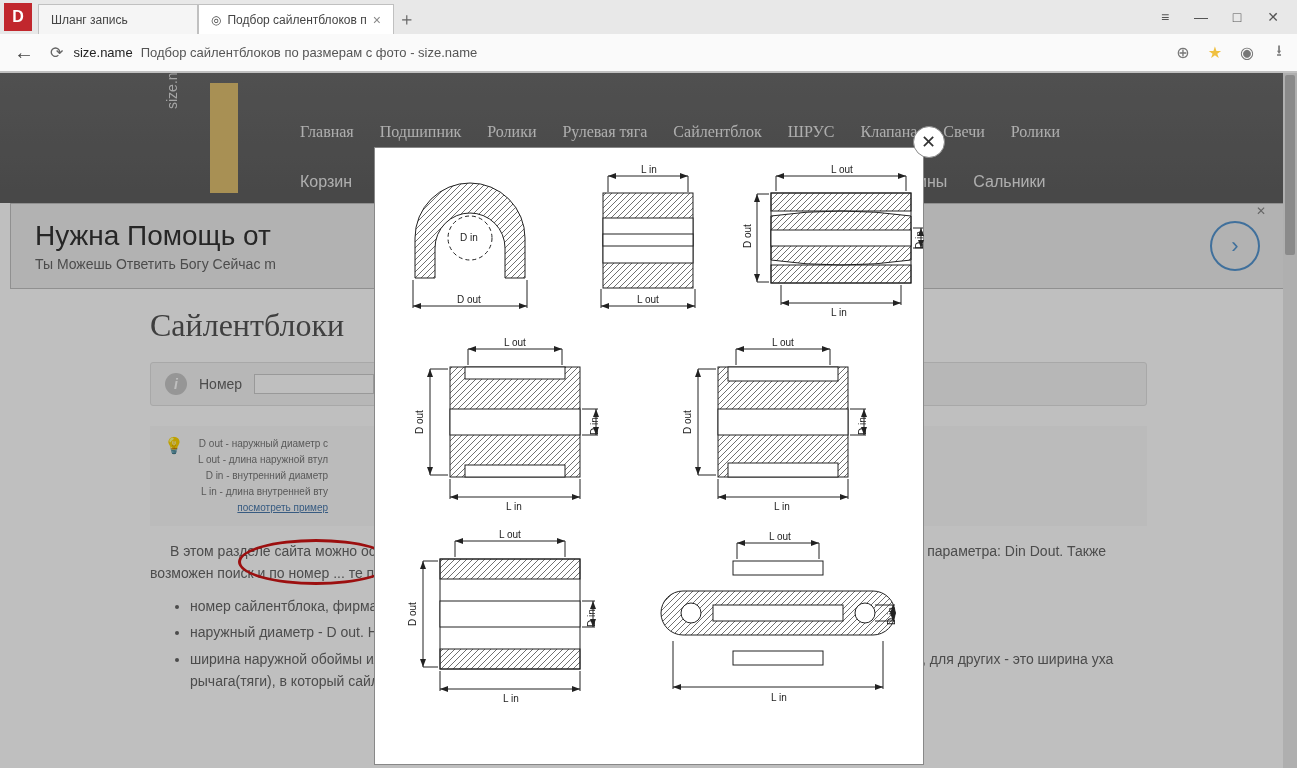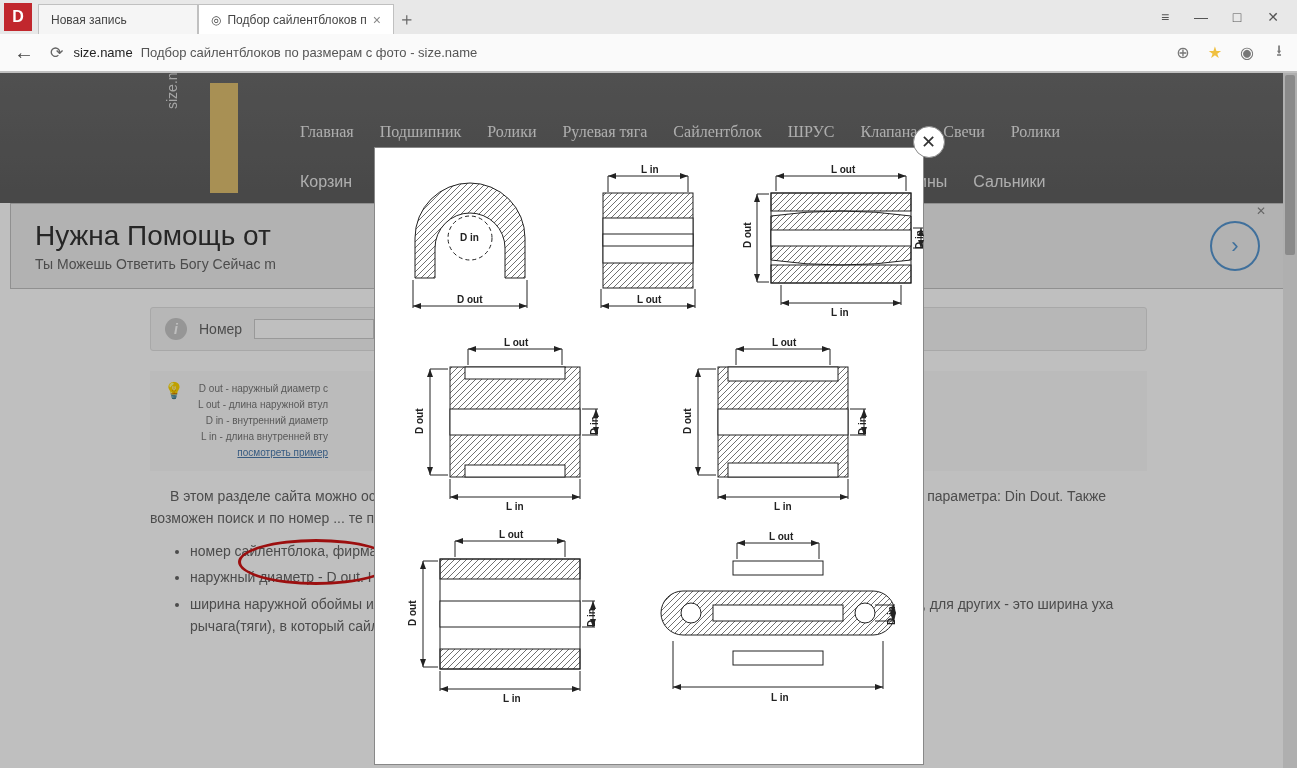--- a/index.html
+++ b/index.html
@@ -55,32 +55,32 @@
 .para { line-height: 1.6; margin-bottom: 10px; text-indent: 20px; }
 .bullets { margin-left: 40px; }
 .bullets li { line-height: 1.6; margin-bottom: 4px; color: #666; }
 
 
 .overlay { position: absolute; inset: 0; background: rgba(0,0,0,0.25); display: flex; justify-content: center; }
 .modal { background: #fff; width: 550px; margin-top: 74px; height: 618px; border: 1px solid #888; position: relative; padding: 10px; }
 .modal-close { position: absolute; right: -22px; top: -22px; width: 32px; height: 32px; border-radius: 50%; background: #fff; border: 1px solid #888; display: flex; align-items: center; justify-content: center; font-size: 18px; color: #333; cursor: pointer; }
 .diagram-grid { display: grid; grid-template-columns: 1fr 1fr 1fr; gap: 8px; }
 .diagram-grid.row2 { grid-template-columns: 1fr 1fr; margin-top: 4px; }
-.diagram-cell { display: flex; align-items: center; justify-content: center; font-weight: bold; }
+.diagram-cell { display: flex; align-items: center; justify-content: center; }
 .diagram-cell svg { display: block; }
 .dlabel { font-size: 10px; fill: #222; font-family: Arial; }
 </style>
 </head>
 <body>
 
 <div class="browser-top">
   <div class="tab-bar">
     <div class="app-icon">D</div>
     <div class="tab">
-      <span>Новая запись</span>
+      <span>Шланг запись</span>
     </div>
     <div class="tab active">
       <span>◎</span>
       <span>Подбор сайлентблоков п</span>
       <span class="tab-close">×</span>
     </div>
     <div class="new-tab">＋</div>
     <div class="window-controls">
       <div class="win-btn">≡</div>
       <div class="win-btn">—</div>
@@ -129,20 +129,21 @@
   <div class="ad-banner" style="position:relative">
     <span class="ad-close">✕</span>
     <div class="ad-text">
       <h2><span>Нужна Помощь от</span> <span style="margin-left:480px">ает</span></h2>
       <p>Ты Можешь Ответить Богу Сейчас m</p>
     </div>
     <div class="ad-arrow">›</div>
   </div>
 
   <div class="content">
+    <h1>Сайлентблоки</h1>
     <div class="search-row">
       <div class="info-icon">i</div>
       <span>Номер</span>
       <input type="text" style="border: 1px solid rgb(204, 204, 204); height: 20px; width: 120px;">
     </div>
     <div class="dims-box">
       <div class="bulb-icon">💡</div>
       <div class="dims-lines">
         <div>D out - наружный диаметр с</div>
         <div>L out - длина наружной втул</div>

